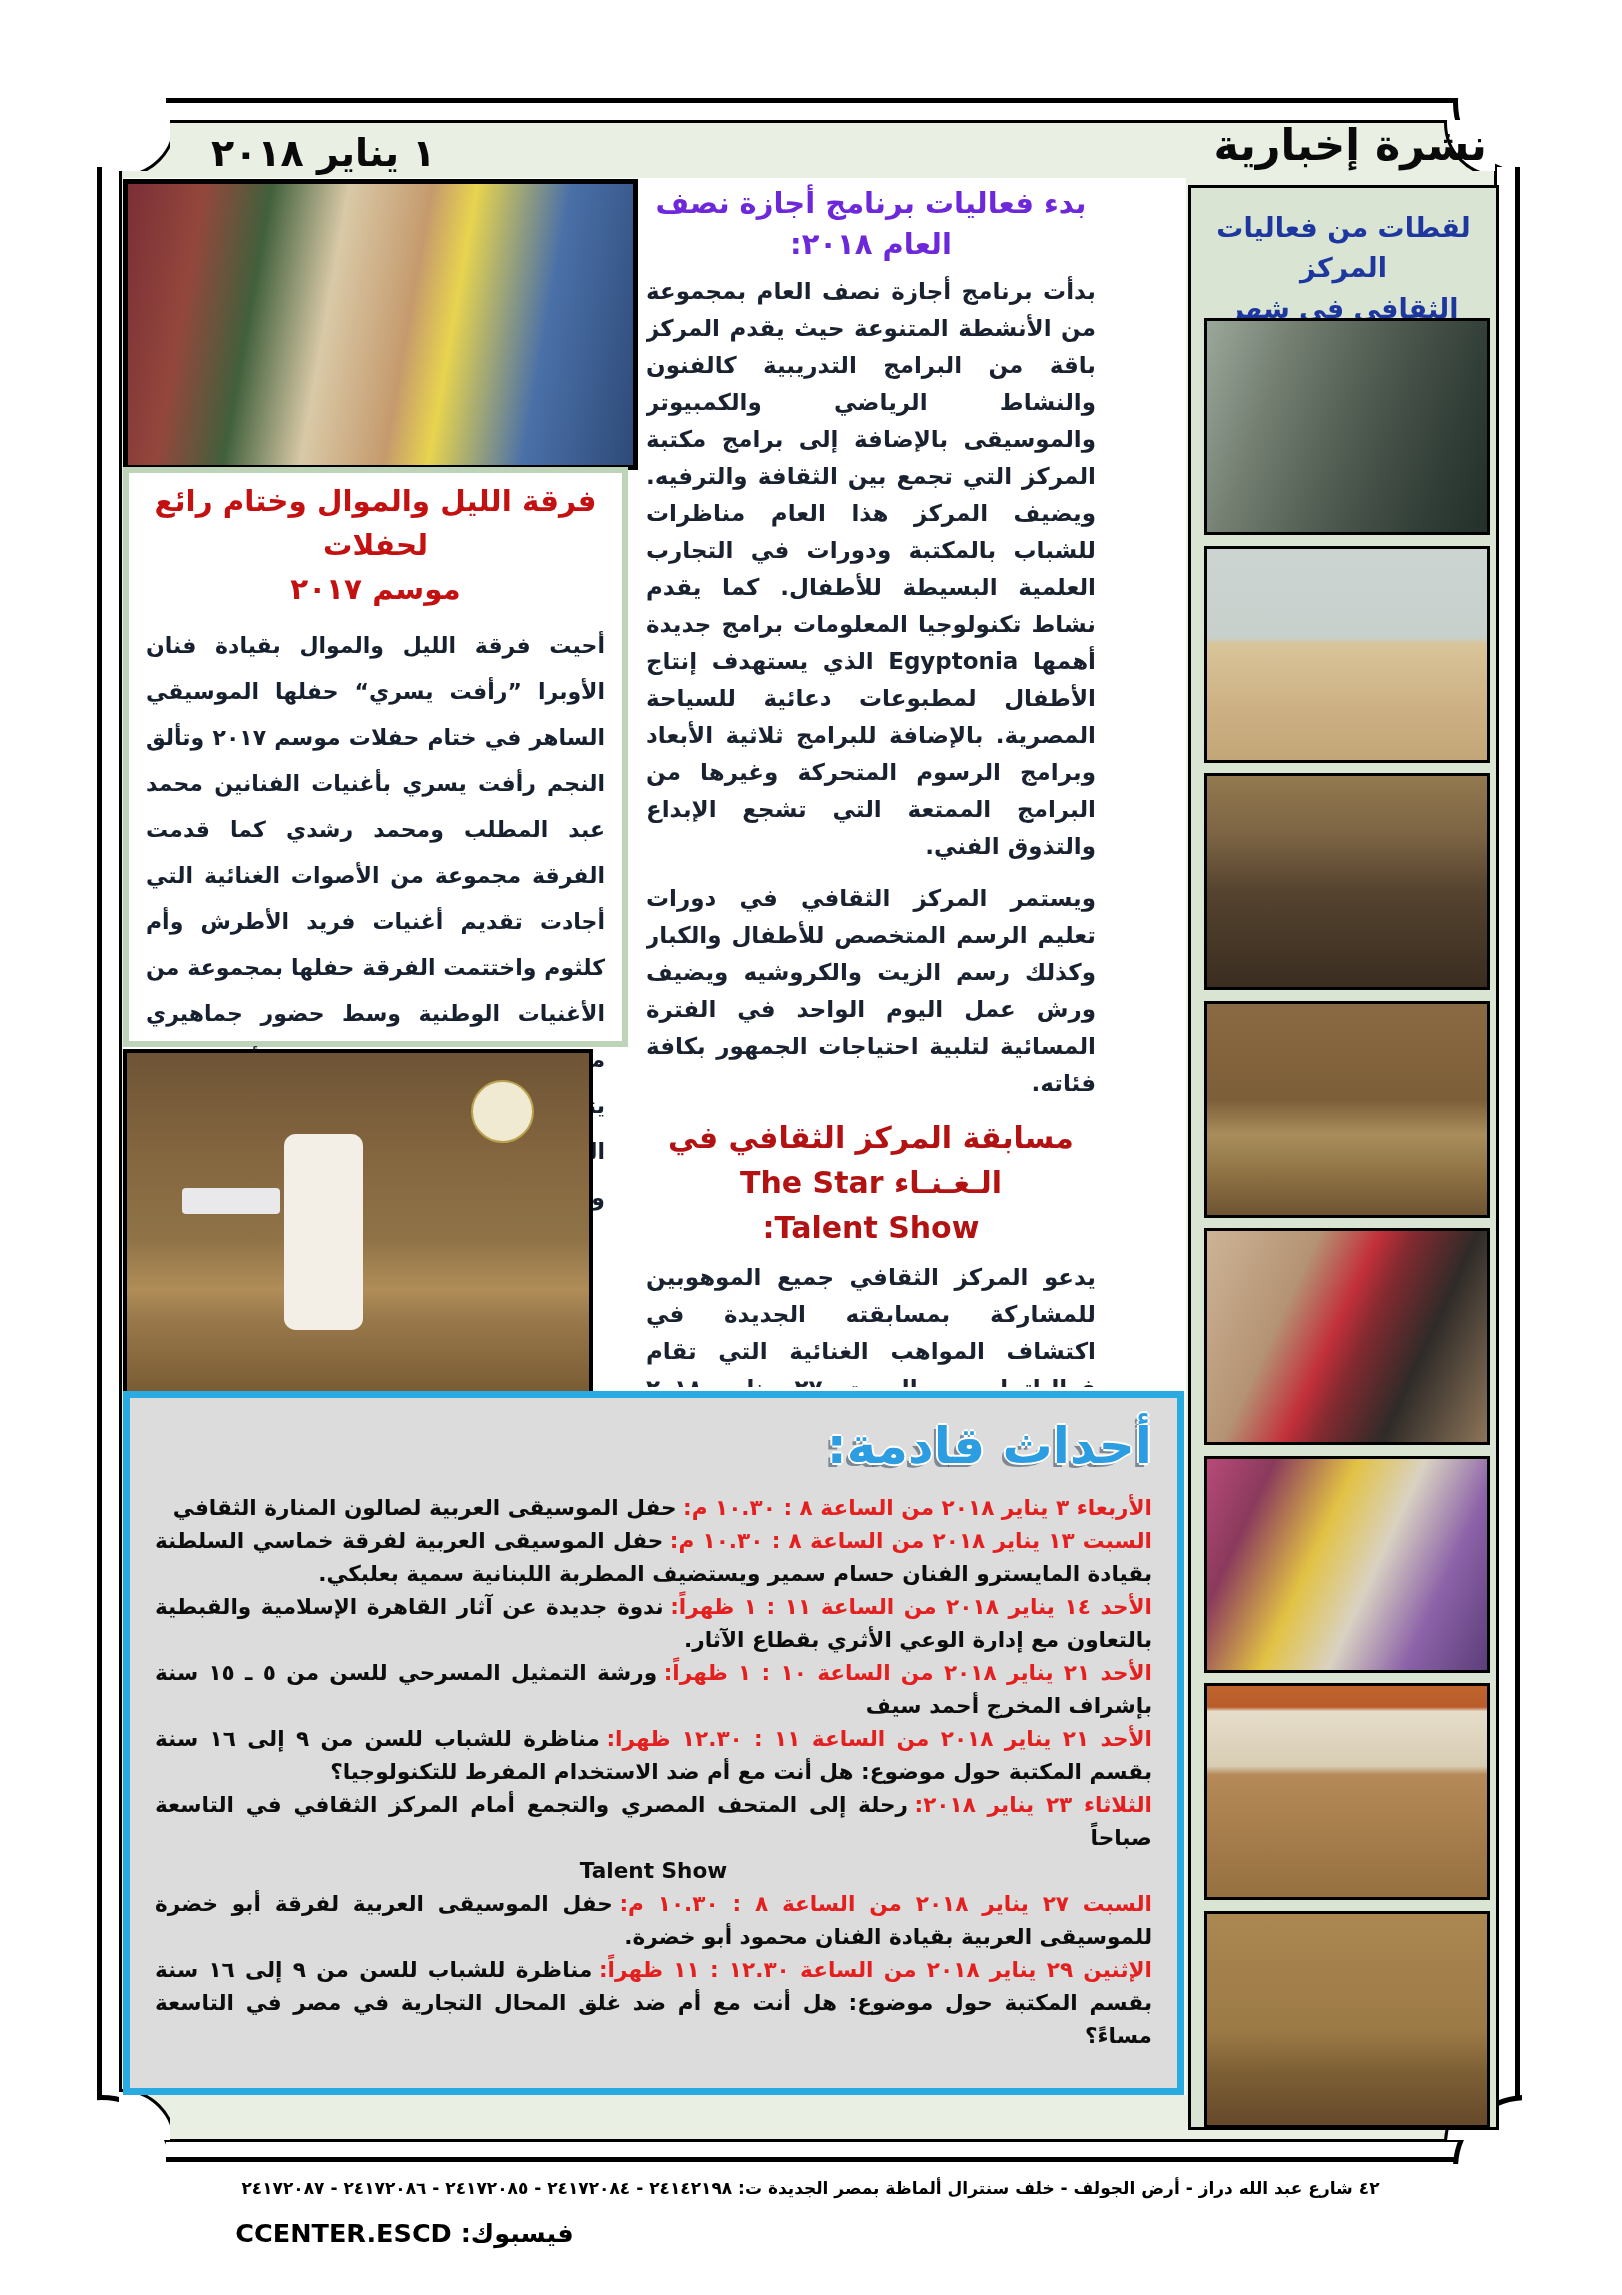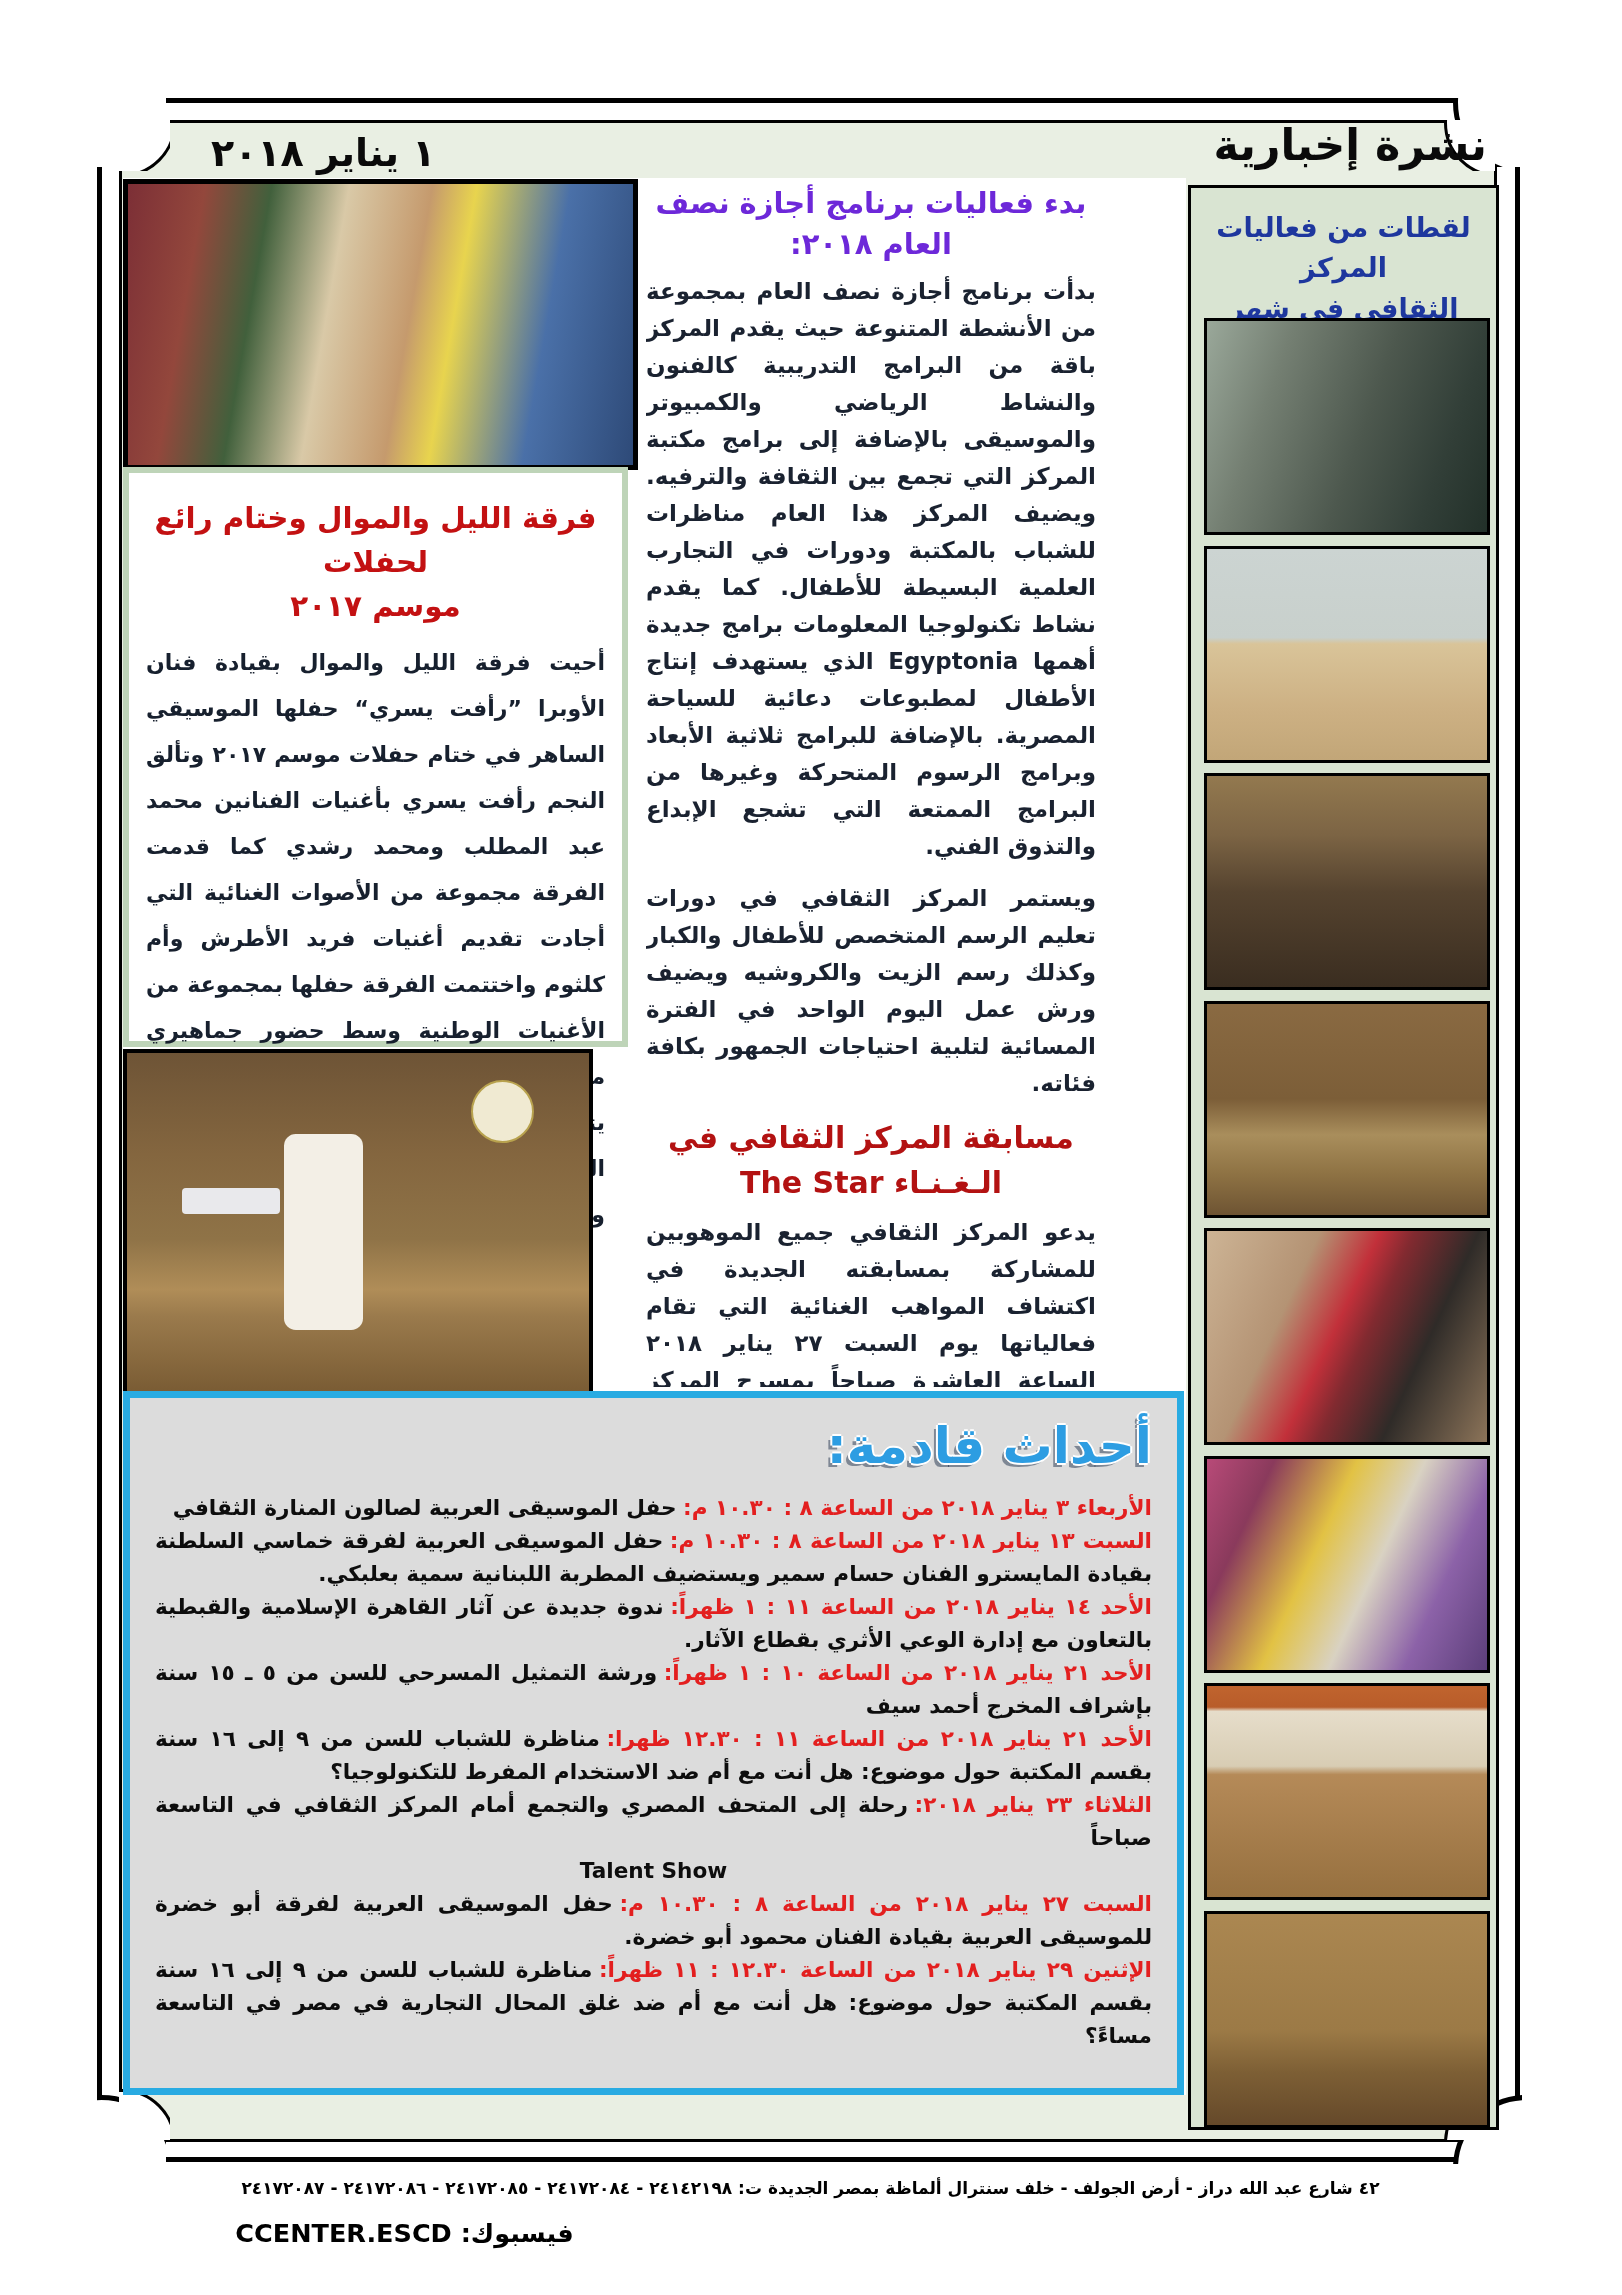--- a/index.html
+++ b/index.html
@@ -38,21 +38,21 @@
   .photo-topleft{left:124px;top:179px;width:505px;height:281px;
      background:linear-gradient(100deg,#7c2f36 0%,#93473c 14%,#41603c 26%,#d9c9a7 40%,#c59a6d 55%,#e8d44e 63%,#4a70a8 80%,#2e4a78 100%);}
   .photo-concert{left:124px;top:1049px;width:462px;height:338px;border-width:4.6px;
      background:linear-gradient(180deg,#6e5436 0%,#84663f 30%,#8f7347 55%,#b08d58 70%,#9a7a4c 78%,#7a5c34 100%);}
   .photo-concert .spot{position:absolute;left:34%;top:24%;width:79px;height:196px;background:#f3efe6;border-radius:11.8px;}
   .photo-concert .spot2{position:absolute;left:12%;top:40%;width:98px;height:26px;background:#e9e9ec;border-radius:3.9px;}
   .photo-concert .logo{position:absolute;right:12%;top:8%;width:59px;height:59px;border-radius:50%;background:#f0ead2;border:2.6px solid #b8a24e;}
 
   
   .left-article{position:absolute;left:124px;top:467px;width:505px;height:580px;border:6.5px solid #bed4b8;
-     background:#fff;box-sizing:border-box;padding:23px 17px;}
+     background:#fff;box-sizing:border-box;padding:6px 17px;}
   .left-article .atitle{color:#c31112;font-size:29.4px;line-height:1.5;text-align:center;}
   .left-article .abody{margin-top:11.8px;color:#17202e;font-size:22px;line-height:46px;text-align:justify;}
 
   
   .mid{position:absolute;left:647px;top:183px;width:450px;height:1204px;overflow:hidden;}
   .mid .mtitle{color:#6d28d9;font-size:29px;line-height:1.4;text-align:center;margin-bottom:9.2px;}
   .mid .mbody{color:#1a2230;font-size:23px;line-height:37px;text-align:justify;}
   .mid .gap{height:14.4px;}
   .mid .mtitle2{color:#b31212;font-size:30px;line-height:1.5;text-align:center;margin:13px 0 9.2px;}
 
@@ -138,20 +138,21 @@
     <div class="logo"></div>
   </div>
 
   <div class="mid">
     <div class="mtitle">بدء فعاليات برنامج أجازة نصف العام ٢٠١٨:</div>
     <div class="mbody">بدأت برنامج أجازة نصف العام بمجموعة من الأنشطة المتنوعة حيث يقدم المركز باقة من البرامج التدريبية كالفنون والنشاط الرياضي والكمبيوتر والموسيقى بالإضافة إلى برامج مكتبة المركز التي تجمع بين الثقافة والترفيه. ويضيف المركز هذا العام مناظرات للشباب بالمكتبة ودورات في التجارب العلمية البسيطة للأطفال. كما يقدم نشاط تكنولوجيا المعلومات برامج جديدة أهمها Egyptonia الذي يستهدف إنتاج الأطفال لمطبوعات دعائية للسياحة المصرية. بالإضافة للبرامج ثلاثية الأبعاد وبرامج الرسوم المتحركة وغيرها من البرامج الممتعة التي تشجع الإبداع والتذوق الفني.</div>
     <div class="gap"></div>
     <div class="mbody">ويستمر المركز الثقافي في دورات تعليم الرسم المتخصص للأطفال والكبار وكذلك رسم الزيت والكروشيه ويضيف ورش عمل اليوم الواحد في الفترة المسائية لتلبية احتياجات الجمهور بكافة فئاته.</div>
     <div class="mtitle2">
       <div>مسابقة المركز الثقافي  في  الـغـنـاء  The Star</div>
+      <div>Talent Show:</div>
     </div>
     <div class="mbody">يدعو المركز الثقافي جميع الموهوبين للمشاركة بمسابقته الجديدة في اكتشاف المواهب الغنائية التي تقام فعالياتها يوم السبت ٢٧ يناير ٢٠١٨ الساعة العاشرة صباحاً بمسرح المركز الثقافي، المسابقة مفتوحة بدءاً من سن ٧-١١ سنة ومن ١٢-١٧ سنة ومن ١٨ سنة فأكثر ويكون الغناء فوري ومباشر على المسرح بحضور فريق محترف من الأساتذة الفنانين للتحكيم. يسمح بالغناء بمصاحبة موسيقى أو بدونها ولا يزيد الأداء عن ٣ دقائق فقط. وعلى من يرغب بالمشاركة أن يتقدم لملء الاستمارة وإحضار صورة شخصية في موعد أقصاه الثلاثاء ٢٣ يناير المقبل.</div>
   </div>
 
   <div class="events">
     <div class="etitle">أحداث قادمة:</div>
     <div class="elist">
       <div class="event"><span class="edate">الأربعاء ٣ يناير ٢٠١٨ من الساعة ٨ : ١٠.٣٠ م:</span><span class="edesc">حفل الموسيقى العربية لصالون المنارة الثقافي</span></div>
       <div class="event"><span class="edate">السبت ١٣ يناير ٢٠١٨ من الساعة ٨ : ١٠.٣٠ م:</span><span class="edesc">حفل الموسيقى العربية لفرقة خماسي السلطنة بقيادة المايسترو الفنان حسام سمير ويستضيف المطربة اللبنانية سمية بعلبكي.</span></div>
       <div class="event"><span class="edate">الأحد ١٤ يناير ٢٠١٨ من الساعة ١١ : ١ ظهراً:</span><span class="edesc">ندوة جديدة عن آثار القاهرة الإسلامية والقبطية بالتعاون مع إدارة الوعي الأثري بقطاع الآثار.</span></div>

